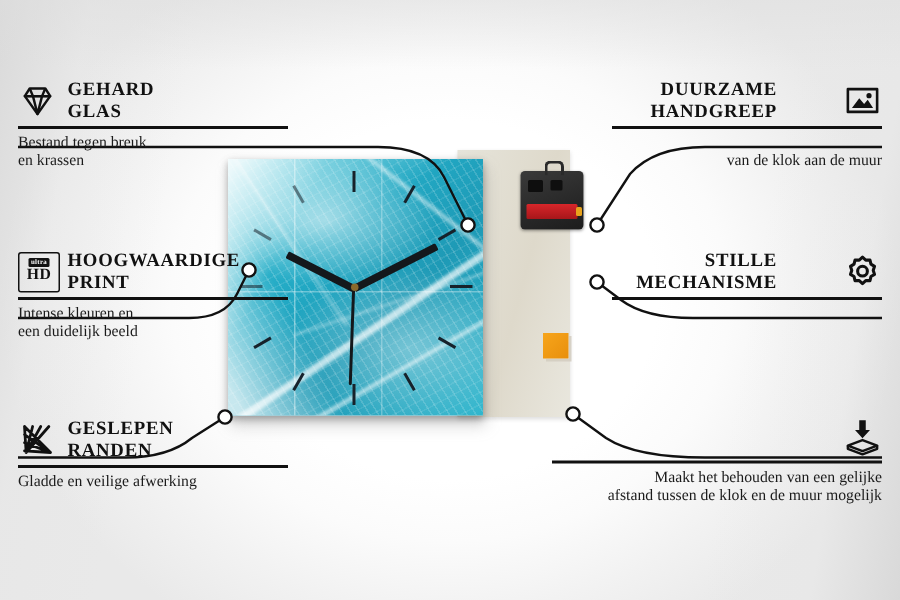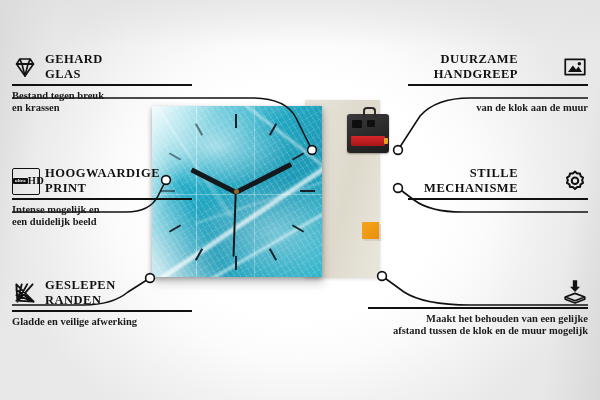--- a/index.html
+++ b/index.html
@@ -87,27 +87,27 @@
   
   .feat{position:absolute;width:180px;}
   .feat .head{display:flex;align-items:center;gap:7px;}
   .feat.right .head{flex-direction:row-reverse;gap:44px;}
   .feat .title{
     font-weight:700;font-size:12.5px;line-height:14.5px;letter-spacing:.5px;
     color:#111;text-transform:uppercase;
   }
   .feat.right{text-align:right;}
   .feat .rule{height:1.6px;background:#111;margin:3px 0 4px;width:100%;}
-  .feat .desc{font-size:10.5px;line-height:12.6px;color:#1b1b1b;font-weight:bold;}
+  .feat .desc{font-size:10.5px;line-height:12.6px;color:#1b1b1b;}
   .ico{flex:0 0 auto;width:26px;height:26px;color:#111;}
   .ico svg{display:block;width:26px;height:26px;}
 
   .hdbox{
     width:26px;height:25px;border:1.6px solid #111;border-radius:2px;
-    display:flex;flex-direction:row;align-items:center;justify-content:space-between;line-height:1;
+    display:flex;flex-direction:column;align-items:center;justify-content:center;line-height:1;
   }
   .hdbox .u{font-size:4.6px;font-weight:700;letter-spacing:.2px;
     background:#111;color:#fff;padding:.5px 2px;border-radius:1px;}
   .hdbox .h{font-size:10.5px;font-weight:700;letter-spacing:.3px;margin-top:1px;}
 
   #wires{position:absolute;left:0;top:0;width:600px;height:400px;pointer-events:none;}
 </style>
 </head>
 <body>
 
@@ -201,21 +201,21 @@
           <span class="u">ultra</span>
           <span class="h">HD</span>
         </span>
       </span>
       <span class="title">
         <span>HOOGWAARDIGE</span><br><span>PRINT</span>
       </span>
     </div>
     <div class="rule"></div>
     <div class="desc">
-      <span>Intense mogelijk en</span><br><span>een duidelijk beeld</span>
+      <span>Intense kleuren en</span><br><span>een duidelijk beeld</span>
     </div>
   </div>
 
   <div class="feat left" style="left:12px;top:278px;">
     <div class="head">
       <span class="ico">
         <svg viewBox="0 0 24 24" fill="none" stroke="currentColor" stroke-width="1.7" stroke-linecap="round">
           <path d="M4 4 20 20M4 9 20 20M4 14 20 20M4 19 20 20M4 4 5 20M9 4 5 20M14 4 5 20M19 4 5 20"></path>
         </svg>
       </span>

